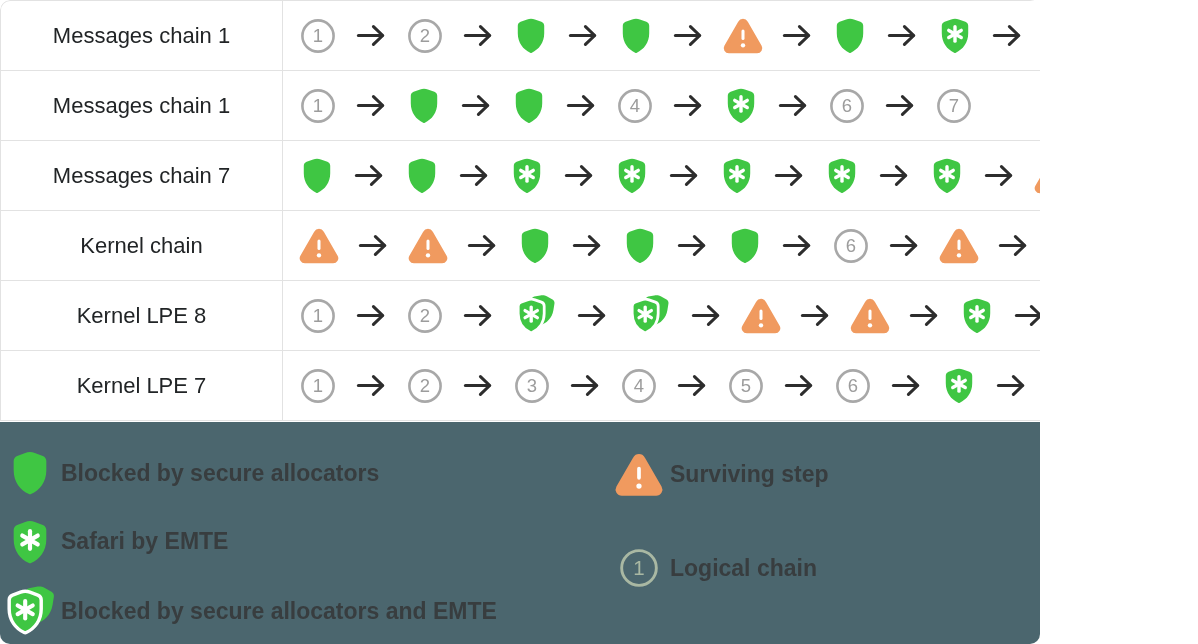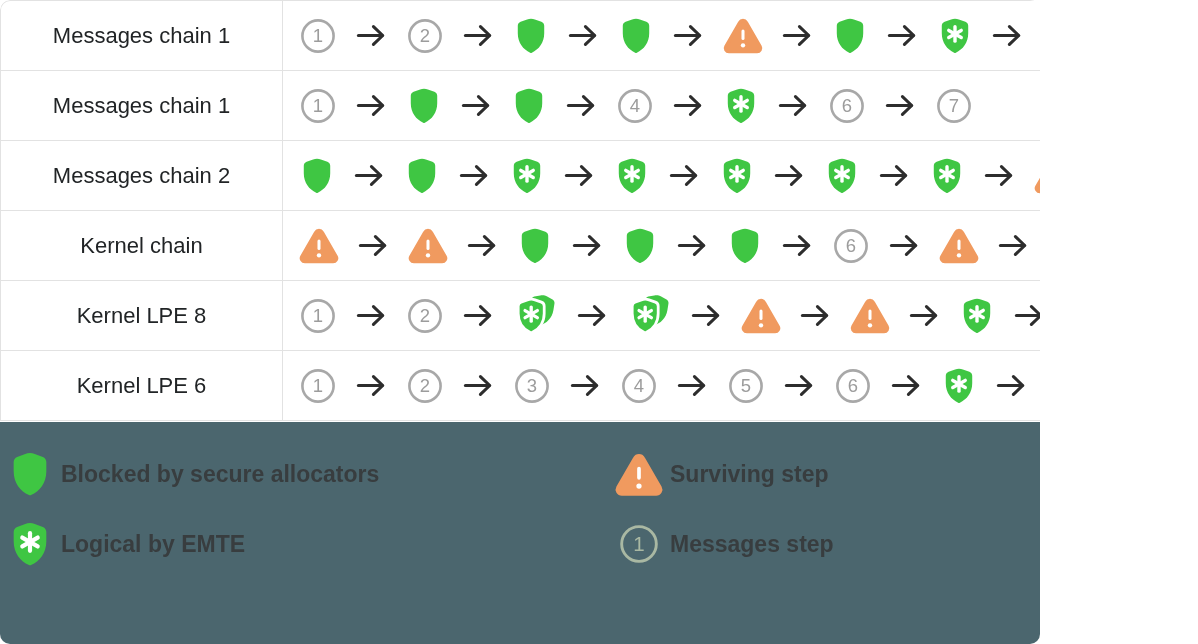--- a/index.html
+++ b/index.html
@@ -22,21 +22,21 @@
   .row{display:flex;height:69px;border-bottom:1px solid var(--border);}
   .label-cell{width:281px;flex:none;display:flex;align-items:center;justify-content:center;
               border-right:1px solid var(--border);font-size:22px;font-weight:500;color:var(--label);}
   .steps-cell{flex:1;display:flex;align-items:center;padding-left:17px;gap:20px;overflow:hidden;}
   .step-icon,.arrow{flex:none;display:flex;align-items:center;justify-content:center;}
   
   .legend{position:absolute;left:0;right:0;top:422px;bottom:0;background:var(--legendbg);
           display:flex;padding-top:28px;box-sizing:border-box;}
   .legend-col{display:flex;flex-direction:column;}
   .legend-col.c0{width:605px;flex:none;padding-left:8px;box-sizing:border-box;}
-  .legend-col.c1{padding-left:12px;}
+  .legend-col.c1{padding-left:12px;gap:24px;}
   .legend-item{display:flex;align-items:center;gap:9px;height:48px;margin-bottom:22px;}
   .legend-item .icon-wrap{width:44px;flex:none;display:flex;align-items:center;justify-content:center;overflow:visible;}
   .legend-item .txt{font-size:23px;font-weight:700;color:var(--legendtext);white-space:nowrap;}
   svg{display:block;overflow:visible;}
 </style>
 </head>
 <body>
 
 <div class="app">
   <div class="table">
@@ -216,21 +216,21 @@
           </span>
           <span class="step-icon">
             <svg width="36" height="36" viewBox="0 0 36 36">
               <circle cx="18" cy="18" r="15.6" fill="none" stroke="var(--ring)" stroke-width="2.6"></circle>
               <text x="18" y="24.3" text-anchor="middle" font-size="18.5" font-family="Liberation Sans, sans-serif" fill="var(--digit)">7</text>
             </svg>
           </span>
         </div>
       </div>
       <div class="row">
-        <div class="label-cell">Messages chain 2</div>
+        <div class="label-cell">Messages chain 7</div>
         <div class="steps-cell">
           <span class="step-icon">
             <svg width="34" height="37.77777777777778" viewBox="0 0 36 40">
               <path d="M18 1.8 C16.6 1.8 15.2 2.1 13.9 2.6 L7 5.1 C5.2 5.8 4 7.5 4 9.4 L4 17.3 C4 27.4 9.8 34.5 17.1 37.8 C17.7 38.1 18.3 38.1 18.9 37.8 C26.2 34.5 32 27.4 32 17.3 L32 9.4 C32 7.5 30.8 5.8 29 5.1 L22.1 2.6 C20.8 2.1 19.4 1.8 18 1.8 Z" fill="var(--green)"></path>
             </svg>
           </span>
           <span class="arrow">
             <svg width="31" height="31" viewBox="0 0 32 32" fill="none">
               <path d="M2.5 16 L27 16" stroke="var(--arrow)" stroke-width="3.2" stroke-linecap="round"></path>
               <path d="M18 6.8 L27.6 16 L18 25.2" stroke="var(--arrow)" stroke-width="3.2" stroke-linecap="round" stroke-linejoin="round"></path>
@@ -554,21 +554,21 @@
                   <path d="M18 10.4 L18 25.6"></path>
                   <path d="M11.4 14.2 L24.6 21.8"></path>
                   <path d="M24.6 14.2 L11.4 21.8"></path>
                 </g>
               </g>
             </svg>
           </span>
         </div>
       </div>
       <div class="row">
-        <div class="label-cell">Kernel LPE 6</div>
+        <div class="label-cell">Kernel LPE 7</div>
         <div class="steps-cell">
           <span class="step-icon">
             <svg width="36" height="36" viewBox="0 0 36 36">
               <circle cx="18" cy="18" r="15.6" fill="none" stroke="var(--ring)" stroke-width="2.6"></circle>
               <text x="18" y="24.3" text-anchor="middle" font-size="18.5" font-family="Liberation Sans, sans-serif" fill="var(--digit)">1</text>
             </svg>
           </span>
           <span class="arrow">
             <svg width="31" height="31" viewBox="0 0 32 32" fill="none">
               <path d="M2.5 16 L27 16" stroke="var(--arrow)" stroke-width="3.2" stroke-linecap="round"></path>
@@ -674,38 +674,56 @@
           <span class="icon-wrap">
             <svg width="42" height="46.666666666666664" viewBox="0 0 36 40">
               <path d="M18 1.8 C16.6 1.8 15.2 2.1 13.9 2.6 L7 5.1 C5.2 5.8 4 7.5 4 9.4 L4 17.3 C4 27.4 9.8 34.5 17.1 37.8 C17.7 38.1 18.3 38.1 18.9 37.8 C26.2 34.5 32 27.4 32 17.3 L32 9.4 C32 7.5 30.8 5.8 29 5.1 L22.1 2.6 C20.8 2.1 19.4 1.8 18 1.8 Z" fill="var(--green)"></path>
               <g stroke="#fff" stroke-width="3.6" stroke-linecap="round" fill="none">
                 <path d="M18 10.4 L18 25.6"></path>
                 <path d="M11.4 14.2 L24.6 21.8"></path>
                 <path d="M24.6 14.2 L11.4 21.8"></path>
               </g>
             </svg>
           </span>
-          <span class="txt">Logical by EMTE</span>
+          <span class="txt">Safari by EMTE</span>
+        </div>
+        <div class="legend-item">
+          <span class="icon-wrap">
+            <svg width="53" height="51.79545454545455" viewBox="0 0 44 43">
+              <g transform="translate(12.5,-0.5) rotate(9 15 18) scale(0.86)">
+                <path d="M18 1.8 C16.6 1.8 15.2 2.1 13.9 2.6 L7 5.1 C5.2 5.8 4 7.5 4 9.4 L4 17.3 C4 27.4 9.8 34.5 17.1 37.8 C17.7 38.1 18.3 38.1 18.9 37.8 C26.2 34.5 32 27.4 32 17.3 L32 9.4 C32 7.5 30.8 5.8 29 5.1 L22.1 2.6 C20.8 2.1 19.4 1.8 18 1.8 Z" fill="var(--green)"></path>
+              </g>
+              <g transform="translate(0.5,3.5) scale(0.95)">
+                <path d="M18 1.8 C16.6 1.8 15.2 2.1 13.9 2.6 L7 5.1 C5.2 5.8 4 7.5 4 9.4 L4 17.3 C4 27.4 9.8 34.5 17.1 37.8 C17.7 38.1 18.3 38.1 18.9 37.8 C26.2 34.5 32 27.4 32 17.3 L32 9.4 C32 7.5 30.8 5.8 29 5.1 L22.1 2.6 C20.8 2.1 19.4 1.8 18 1.8 Z" fill="var(--green)" stroke="#fff" stroke-width="3"></path>
+                <g stroke="#fff" stroke-width="3.6" stroke-linecap="round" fill="none">
+                  <path d="M18 10.4 L18 25.6"></path>
+                  <path d="M11.4 14.2 L24.6 21.8"></path>
+                  <path d="M24.6 14.2 L11.4 21.8"></path>
+                </g>
+              </g>
+            </svg>
+          </span>
+          <span class="txt">Blocked by secure allocators and EMTE</span>
         </div>
       </div>
       <div class="legend-col c1">
         <div class="legend-item">
           <span class="icon-wrap">
             <svg width="46" height="41.4" viewBox="0 0 40 36">
               <path d="M20 2.6 C18.6 2.6 17.3 3.3 16.6 4.6 L1.9 30 C0.5 32.4 2.3 35.4 5.1 35.4 L34.9 35.4 C37.7 35.4 39.5 32.4 38.1 30 L23.4 4.6 C22.7 3.3 21.4 2.6 20 2.6 Z" fill="var(--orange)" stroke="var(--orange)" stroke-width="3.5" stroke-linejoin="round"></path>
               <rect x="18.4" y="12" width="3.2" height="11.2" rx="1.6" fill="#fff"></rect>
               <circle cx="20" cy="28.8" r="2.3" fill="#fff"></circle>
             </svg>
           </span>
           <span class="txt">Surviving step</span>
         </div>
         <div class="legend-item">
           <span class="icon-wrap">
             <svg width="40" height="40" viewBox="0 0 36 36">
               <circle cx="18" cy="18" r="15.6" fill="none" stroke="var(--legendring)" stroke-width="2.6"></circle>
               <text x="18" y="24.3" text-anchor="middle" font-size="18.5" font-family="Liberation Sans, sans-serif" fill="var(--legendring)">1</text>
             </svg>
           </span>
-          <span class="txt">Messages step</span>
+          <span class="txt">Logical chain</span>
         </div>
       </div>
     </div>
 </div>
 
 </body></html>

